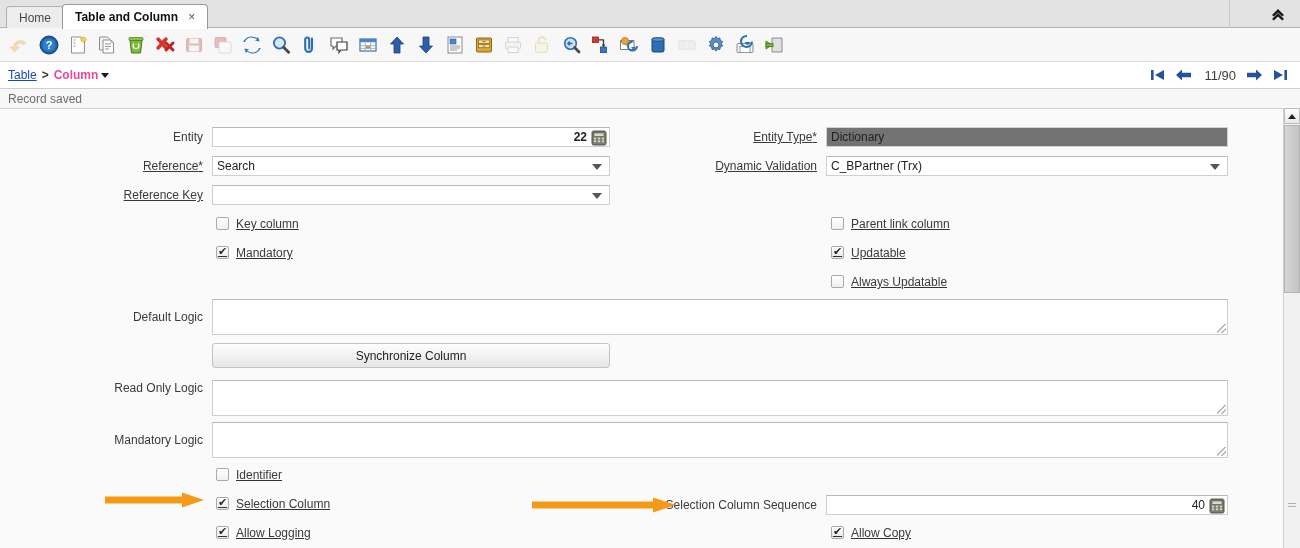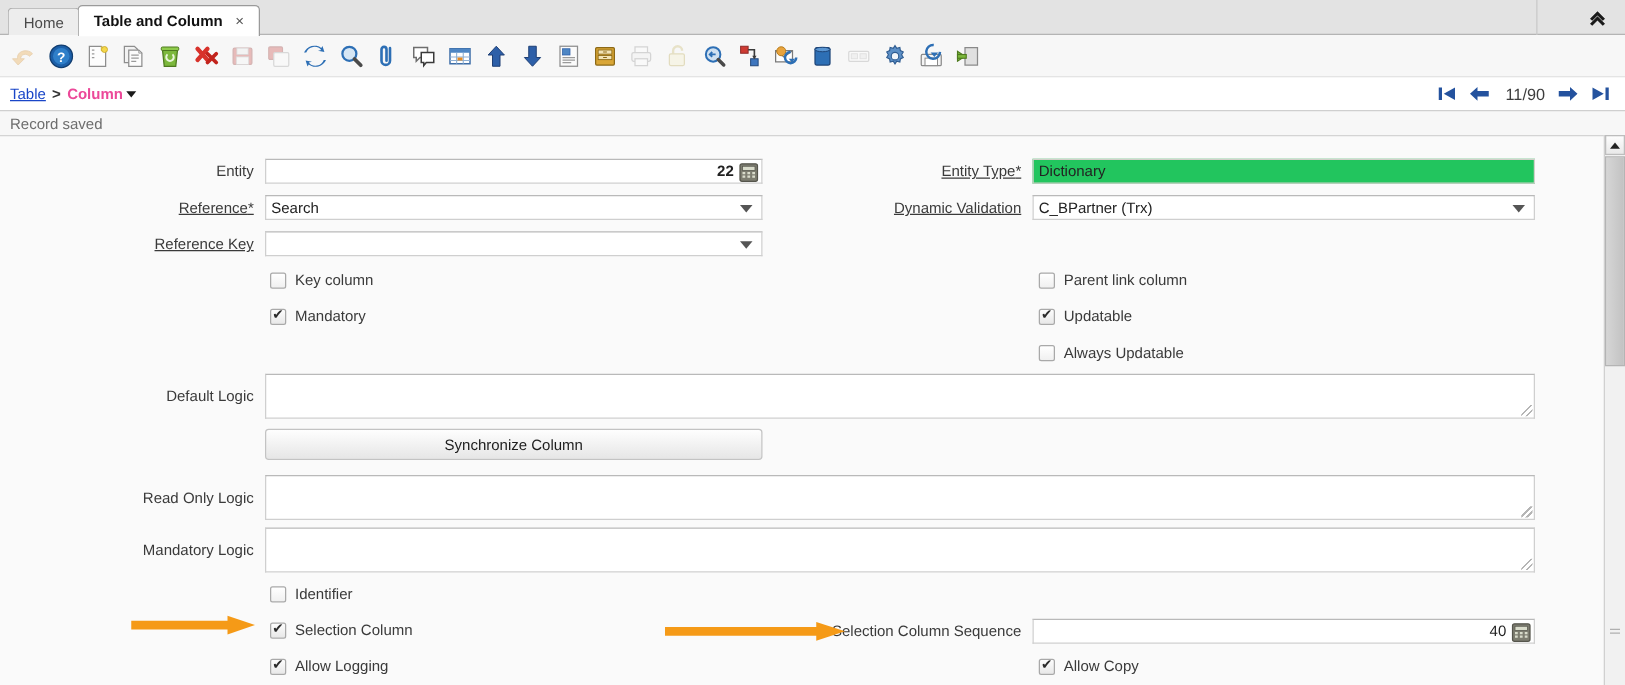--- a/index.html
+++ b/index.html
@@ -158,21 +158,21 @@
     position: absolute;
     height: 20px;
     background: #ffffff;
     border: 1px solid #cfcfcf;
     border-top-color: #b9b9b9;
     font-size: 12px;
     color: #222;
     line-height: 18px;
     padding: 0 4px;
   }
-  .field.readonly { background: #22c55e; border-color: #d2d0ca; }
+  .field.readonly { background: #737373; border-color: #d2d0ca; }
   .field.num { text-align: right; padding-right: 22px; }
 
   .calc-icon {
     position: absolute; top: 1px; right: 1px;
     width: 18px; height: 18px;
     display: flex; align-items: center; justify-content: center;
     cursor: pointer;
   }
   .dd-caret {
     position: absolute; top: 7px; right: 7px;
@@ -194,21 +194,21 @@
     overflow: hidden;
   }
   .ta-grip {
     position: absolute; right: 1px; bottom: 1px;
     width: 9px; height: 9px;
     background:
       linear-gradient(135deg, transparent 0 42%, #b5b5b5 42% 52%, transparent 52% 66%),
       linear-gradient(135deg, transparent 0 68%, #b5b5b5 68% 78%, transparent 78%);
   }
 
-  .cbrow { position: absolute; display: flex; align-items: flex-end; }
+  .cbrow { position: absolute; display: flex; align-items: flex-start; text-decoration: underline; }
   .cb {
     width: 13px; height: 13px;
     border: 1px solid #a9a9a9;
     border-radius: 2px;
     background: linear-gradient(#ffffff, #f0f0f0);
     display: inline-flex; align-items: center; justify-content: center;
     cursor: pointer;
     flex: 0 0 auto;
   }
   .cb.checked { background: linear-gradient(#fdfdfd, #e8e8e8); }
@@ -636,21 +636,21 @@
           <span></span>
           <span class="ta-grip"></span>
         </div>
       </div>
 
       <div class="syncbtn" style="left:212px; top:234px; width:398px;">
         <span>Synchronize Column</span>
       </div>
 
       <div class="col-l">
-        <div class="lbl" style="top:279px;">Read Only Logic</div>
+        <div class="lbl" style="top:269px;">Read Only Logic</div>
         <div class="ta" style="left:212px; top:271px; width:1016px; height:36px;">
           <span></span>
           <span class="ta-grip"></span>
         </div>
       </div>
 
       <div class="col-l">
         <div class="lbl" style="top:321px;">Mandatory Logic</div>
         <div class="ta" style="left:212px; top:313px; width:1016px; height:36px;">
           <span></span>

